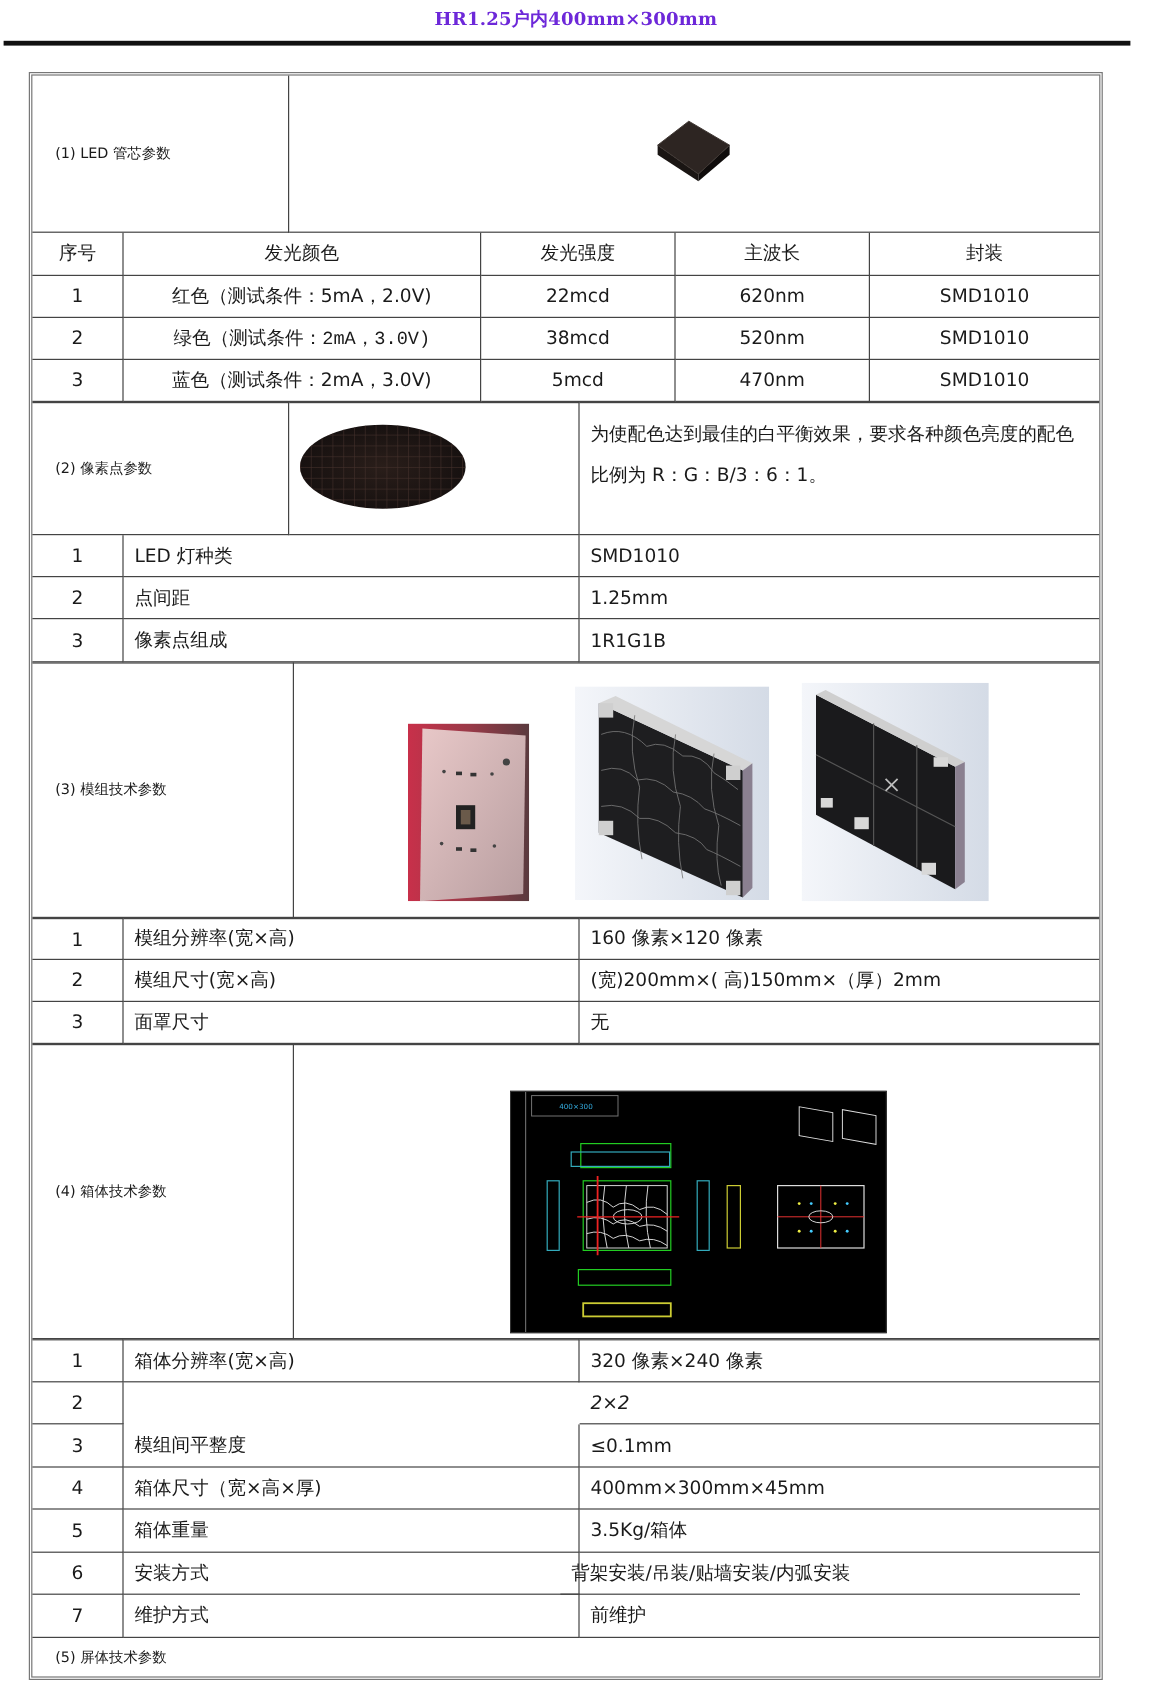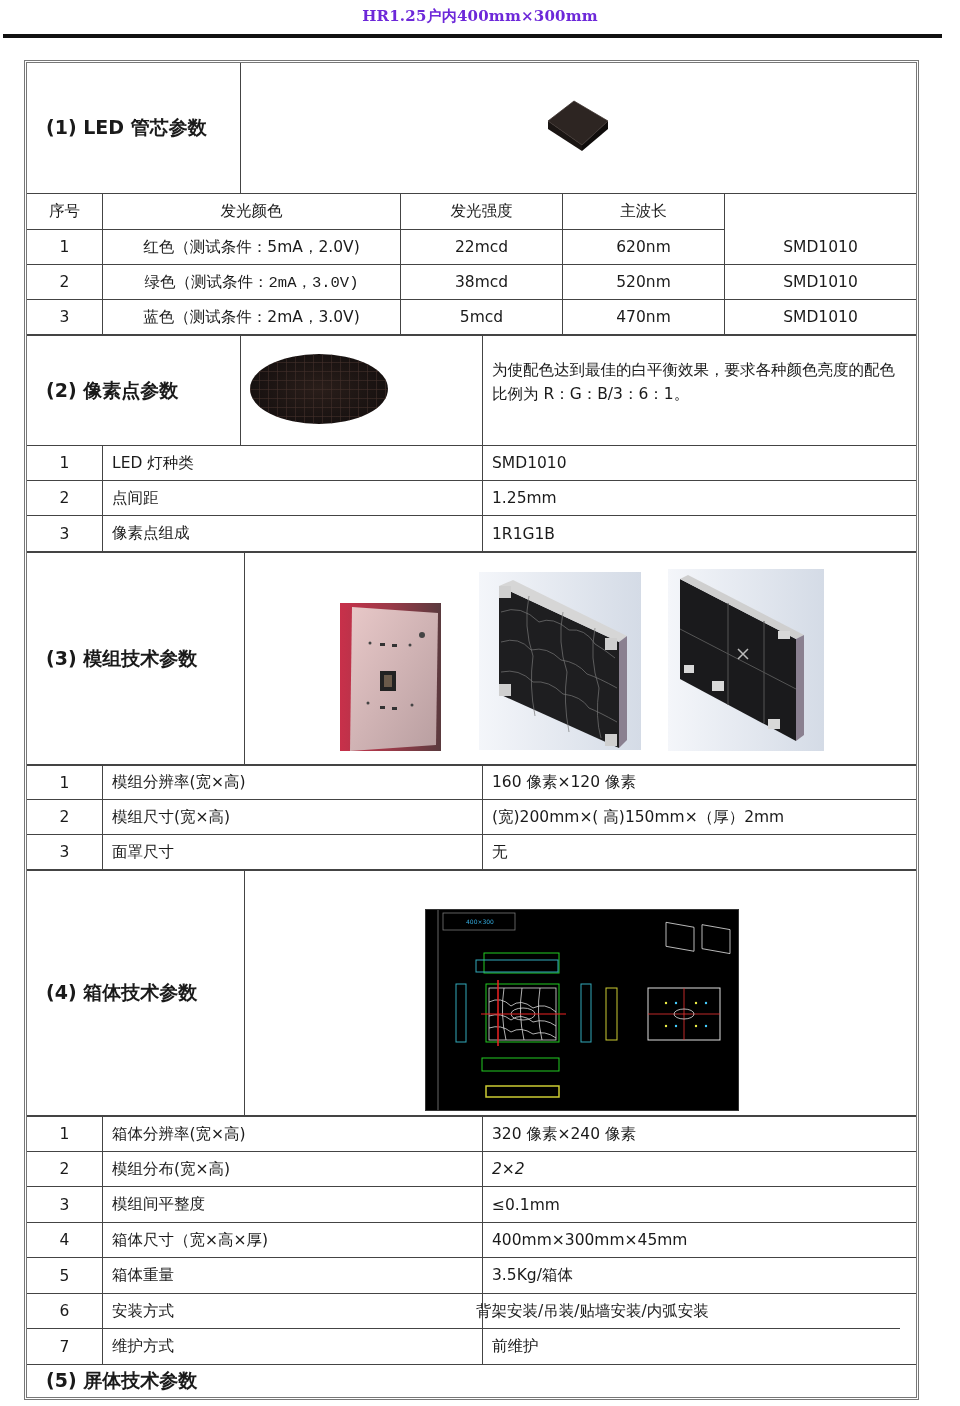--- a/index.html
+++ b/index.html
@@ -7,23 +7,23 @@
          font-family:"DejaVu Sans", "Liberation Sans", sans-serif; color:#111; }
   .doc-title { position:absolute; left:0; width:960px; top:7px; text-align:center;
                font-family:"DejaVu Serif", "Liberation Serif", serif; font-size:15px; font-weight:bold; color:#6d28d9; letter-spacing:0.2px; }
   .title-rule { position:absolute; left:3px; width:939px; top:34px; height:4px; background:#111; }
   .sheet { position:absolute; left:24px; top:60px; width:895px; height:1340px;
            border:3px double #777; box-sizing:border-box; }
   .cell { position:absolute; box-sizing:border-box; border-right:1.5px solid #444; border-bottom:1.5px solid #444;
           display:flex; align-items:center; font-size:15.5px; color:#1a1a1a; }
   .c { justify-content:center; text-align:center; }
   .l { justify-content:flex-start; padding-left:9px;text-align:right; }
-  .sec { font-weight:bold; padding-left:19px; font-size:19px; }
+  .sec { font-weight:normal; padding-left:19px; font-size:12px; }
   .noright { border-right:none; }
-  .para { align-items:flex-start; padding:22px 8px 0 9px; line-height:24px; font-size:15.5px; }
+  .para { align-items:flex-start; padding:9px 8px 0 9px; line-height:34px; font-size:15.5px; }
   
   .chip { position:absolute; width:66px; height:56px; }
   .pixel-oval { position:absolute; border-radius:50%;
      background: radial-gradient(ellipse at center, #2a1e1a 0%, #171110 70%, #0e0b0a 100%); overflow:hidden; }
   .pixel-oval::after { content:""; position:absolute; inset:0;
      background-image: linear-gradient(90deg, rgba(70,50,45,0.55) 1px, transparent 1px),
                        linear-gradient(0deg, rgba(70,50,45,0.55) 1px, transparent 1px);
      background-size:9px 9px; }
   .photo { position:absolute; }
   .cad { position:absolute; background:#000; border:1px solid #333; }
@@ -43,20 +43,21 @@
       <polygon points="4,24 38,48 38,54 4,32" fill="#1a1513"></polygon>
       <polygon points="38,48 64,24 64,32 38,54" fill="#0f0c0b"></polygon>
       <polygon points="4,24 30,4 64,24 38,48" fill="none" stroke="#3d3430" stroke-width="0.8"></polygon>
     </svg>
   </div>
 
   <div class="cell c" style="left:0;top:131px;width:76px;height:36px;">序号</div>
   <div class="cell c" style="left:76px;top:131px;width:298px;height:36px;">发光颜色</div>
   <div class="cell c" style="left:374px;top:131px;width:162px;height:36px;">发光强度</div>
   <div class="cell c" style="left:536px;top:131px;width:162px;height:36px;">主波长</div>
+  <div class="cell c noright" style="left:698px;top:131px;width:191px;height:36px;">封装</div>
 
   <div class="cell c" style="left:0;top:167px;width:76px;height:35px;">1</div>
   <div class="cell c" style="left:76px;top:167px;width:298px;height:35px;">红色（测试条件：5mA，2.0V)</div>
   <div class="cell c" style="left:374px;top:167px;width:162px;height:35px;">22mcd</div>
   <div class="cell c" style="left:536px;top:167px;width:162px;height:35px;">620nm</div>
   <div class="cell c noright" style="left:698px;top:167px;width:191px;height:35px;">SMD1010</div>
 
   <div class="cell c" style="left:0;top:202px;width:76px;height:35px;">2</div>
   <div class="cell c" style="left:76px;top:202px;width:298px;height:35px;font-family:Liberation Mono, monospace;">绿色（测试条件：2mA，3.0V)</div>
   <div class="cell c" style="left:374px;top:202px;width:162px;height:35px;">38mcd</div>
@@ -240,21 +241,20 @@
       <rect x="240" y="14" width="28" height="24" fill="none" stroke="#ddd" stroke-width="0.8" transform="skewY(10) translate(0,-44)"></rect>
       <rect x="276" y="16" width="28" height="24" fill="none" stroke="#ddd" stroke-width="0.8" transform="skewY(10) translate(0,-50)"></rect>
     </svg>
   </div>
 
   <div class="cell c" style="left:0;top:1053px;width:76px;height:36px;border-top:1.5px solid #444;">1</div>
   <div class="cell l" style="left:76px;top:1053px;width:380px;height:36px;border-top:1.5px solid #444;">箱体分辨率(宽×高)</div>
   <div class="cell l noright" style="left:456px;top:1053px;width:433px;height:36px;border-top:1.5px solid #444;">320 像素×240 像素</div>
 
   <div class="cell c" style="left:0;top:1089px;width:76px;height:35px;">2</div>
-  <div class="cell l" style="left:76px;top:1089px;width:380px;height:35px;">模组分布(宽×高)</div>
   <div class="cell l noright" style="left:456px;top:1089px;width:433px;height:35px;font-style:italic;">2×2</div>
 
   <div class="cell c" style="left:0;top:1124px;width:76px;height:36px;">3</div>
   <div class="cell l" style="left:76px;top:1124px;width:380px;height:36px;">模组间平整度</div>
   <div class="cell l noright" style="left:456px;top:1124px;width:433px;height:36px;">≤0.1mm</div>
 
   <div class="cell c" style="left:0;top:1160px;width:76px;height:35px;">4</div>
   <div class="cell l" style="left:76px;top:1160px;width:380px;height:35px;">箱体尺寸（宽×高×厚)</div>
   <div class="cell l noright" style="left:456px;top:1160px;width:433px;height:35px;">400mm×300mm×45mm</div>
 

